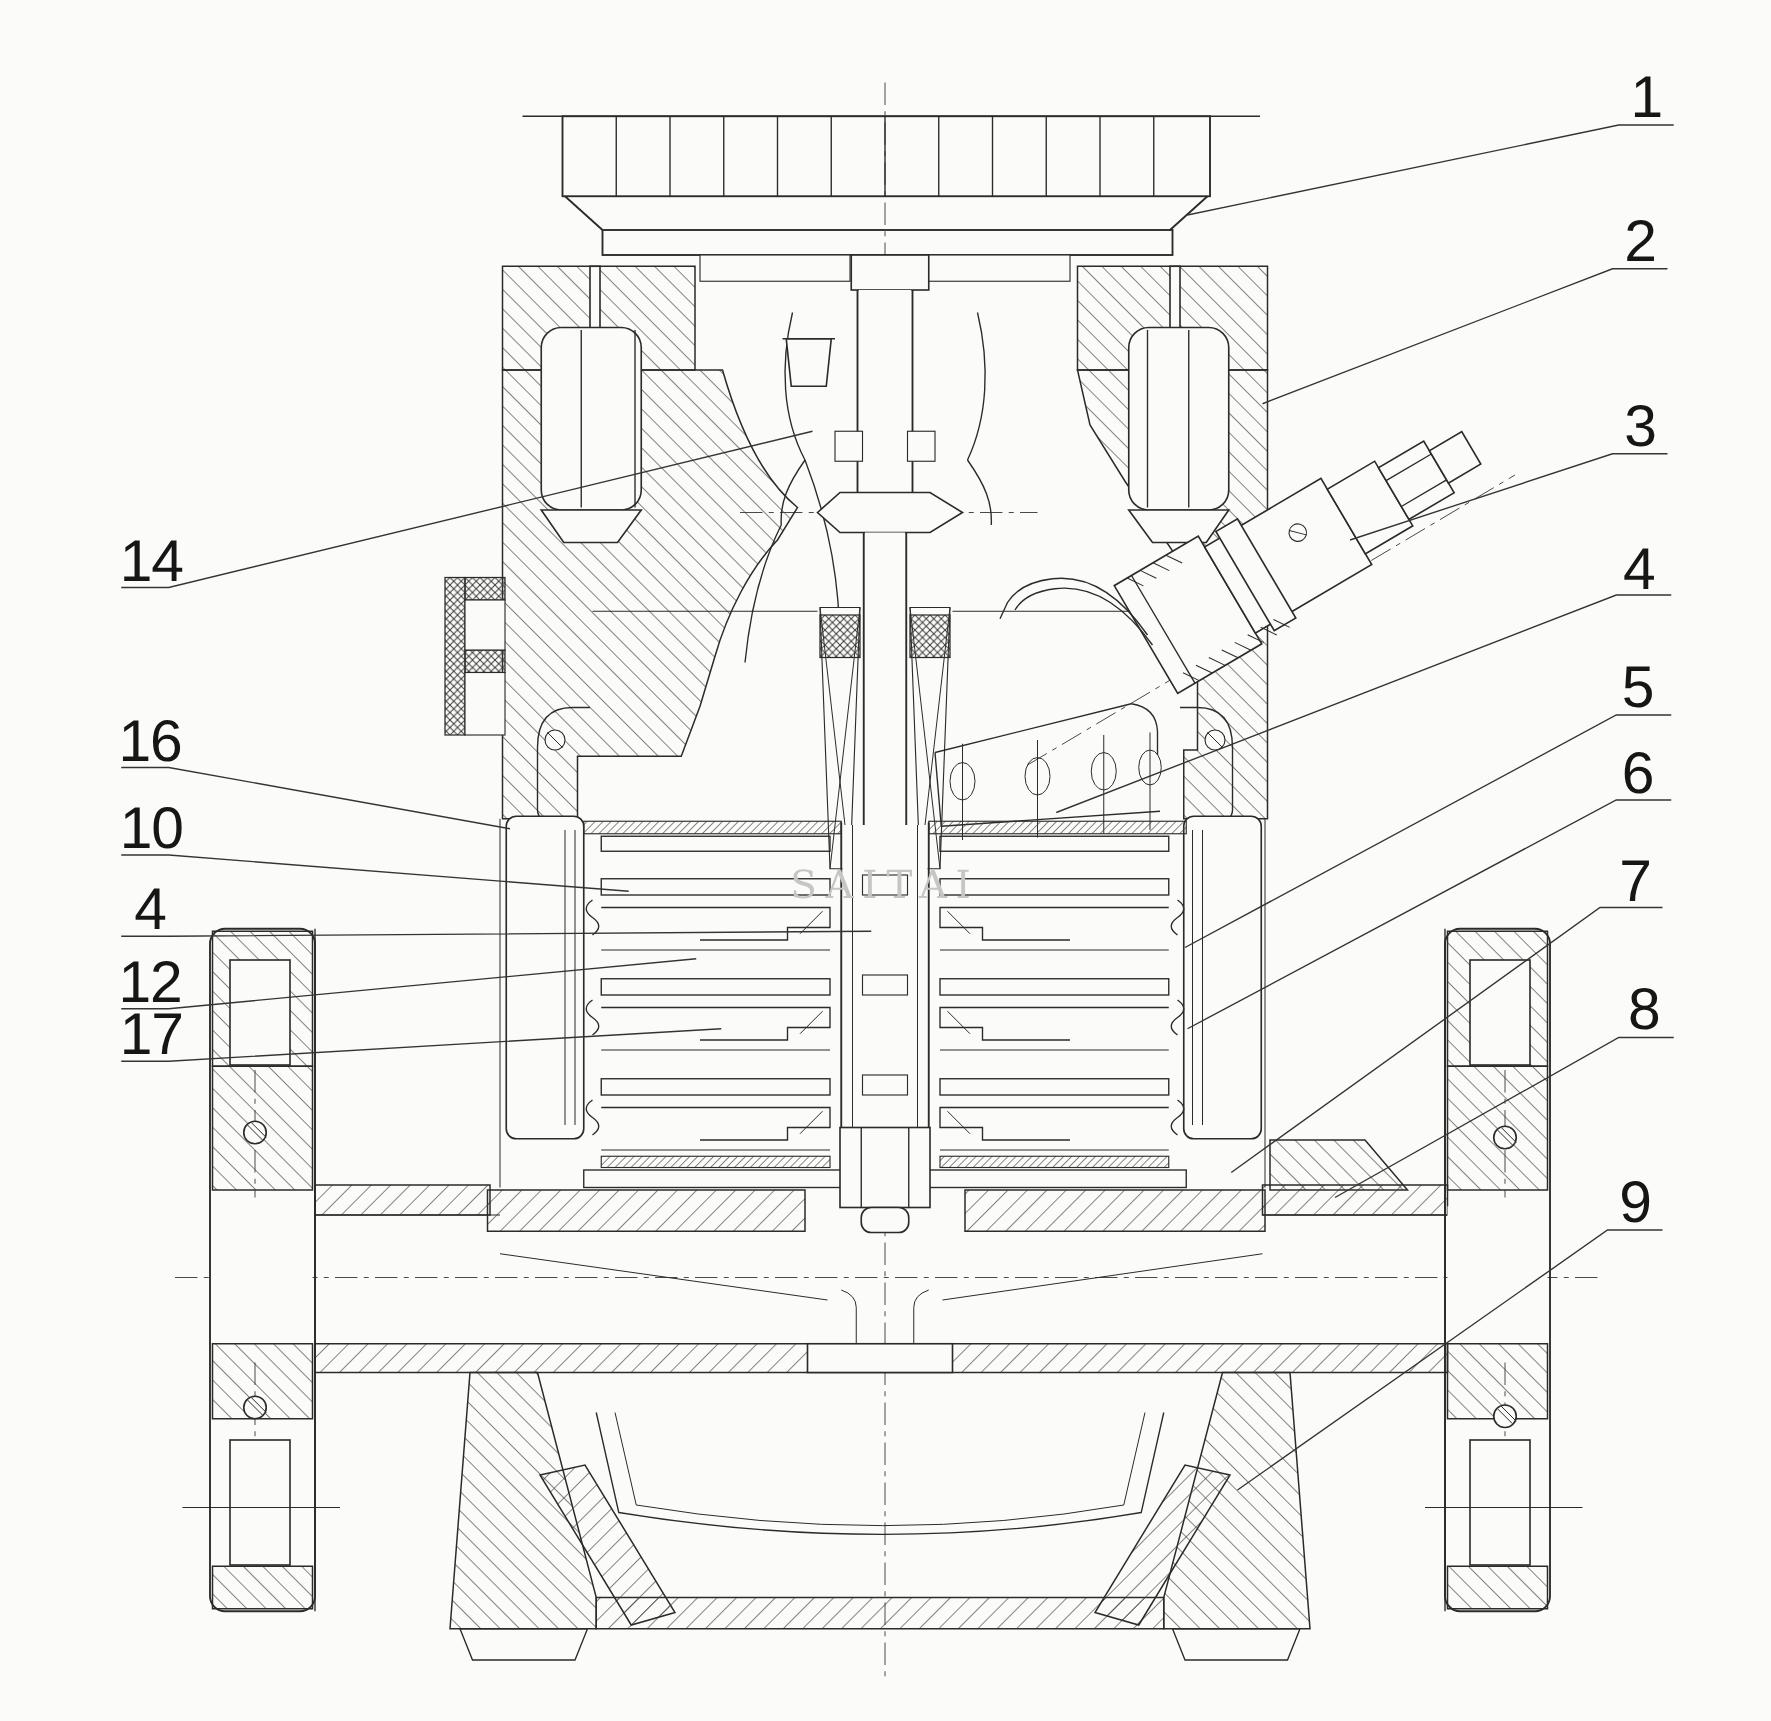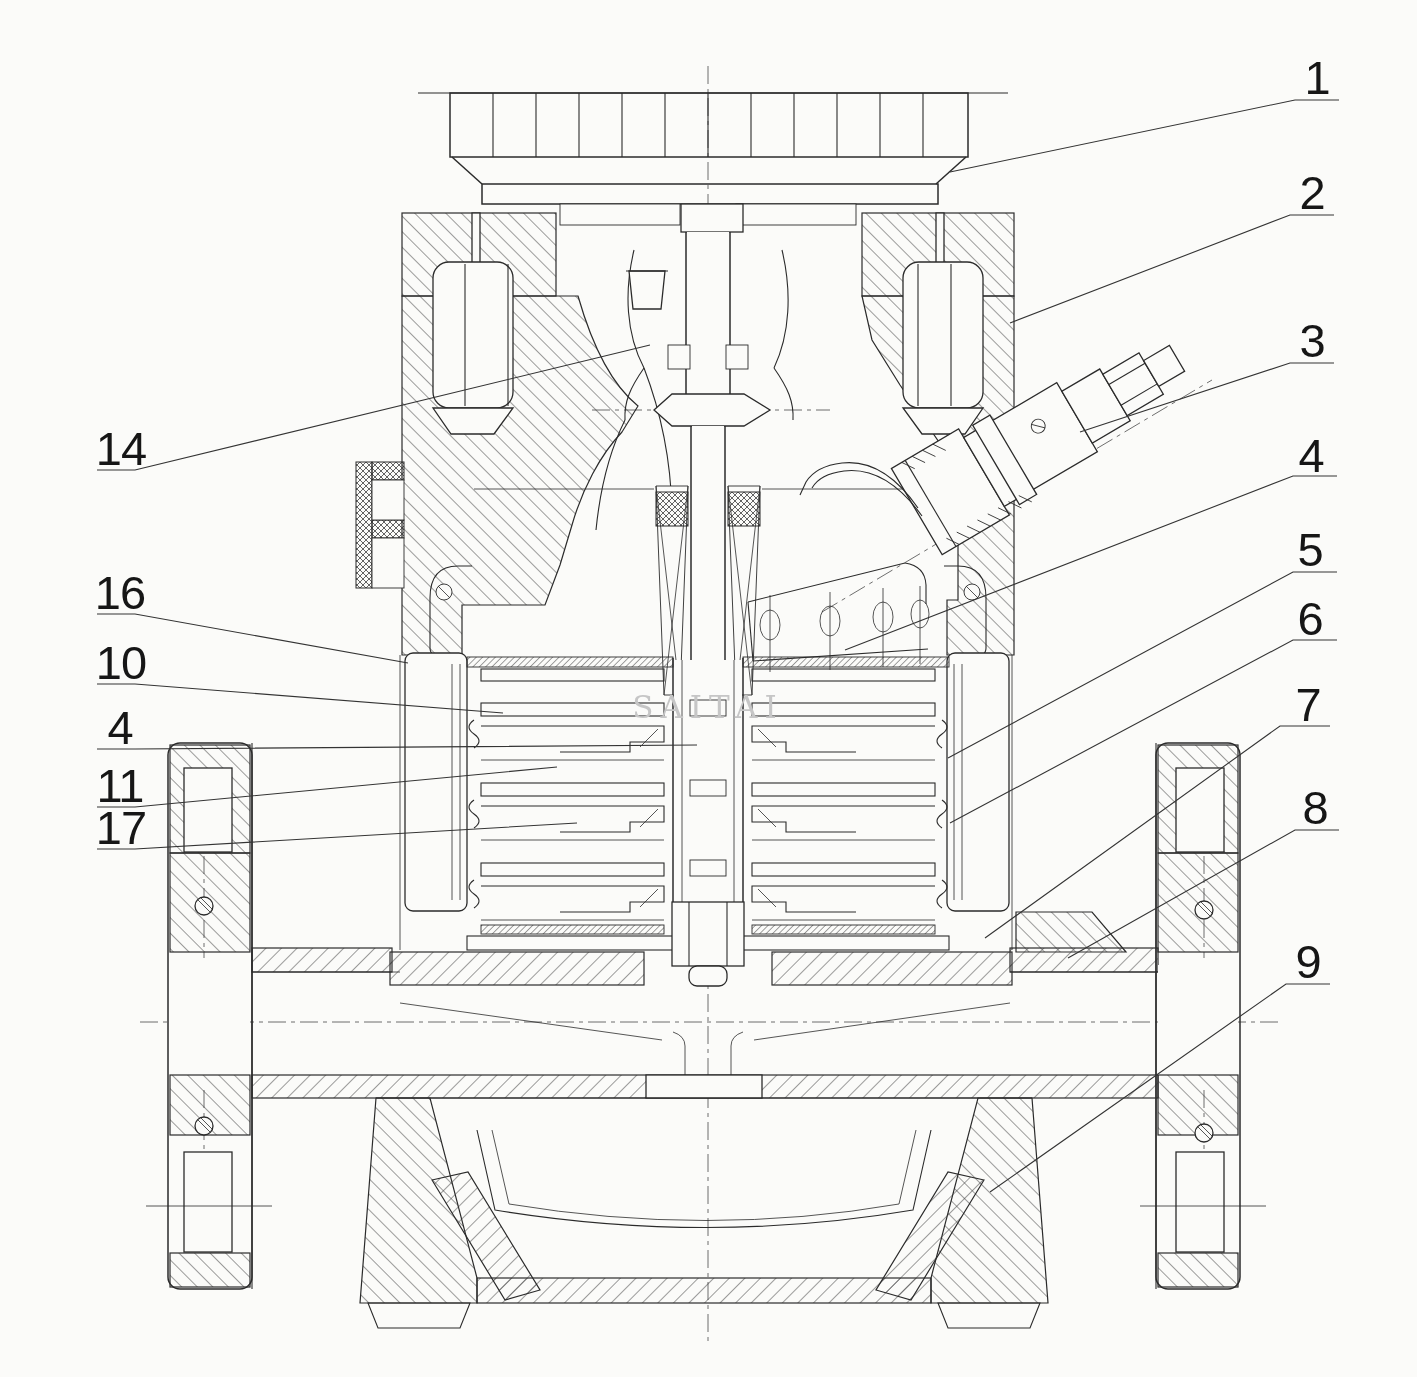--- a/index.html
+++ b/index.html
@@ -385,19 +385,19 @@
   <div class="callout" style="left:1317px;top:77px">1</div>
   <div class="callout" style="left:1312px;top:192px">2</div>
   <div class="callout" style="left:1312px;top:340px">3</div>
   <div class="callout" style="left:1311px;top:455px">4</div>
   <div class="callout" style="left:1310px;top:549px">5</div>
   <div class="callout" style="left:1310px;top:618px">6</div>
   <div class="callout" style="left:1308px;top:704px">7</div>
   <div class="callout" style="left:1315px;top:807px">8</div>
   <div class="callout" style="left:1308px;top:961px">9</div>
   <div class="callout" style="left:121px;top:827px">17</div>
-  <div class="callout" style="left:120px;top:785px">11</div>
+  <div class="callout" style="left:120px;top:785px">12</div>
   <div class="callout" style="left:120px;top:727px">4</div>
   <div class="callout" style="left:121px;top:662px">10</div>
   <div class="callout" style="left:120px;top:592px">16</div>
   <div class="callout" style="left:121px;top:448px">14</div>
 
 </div>
 
 </body></html>

